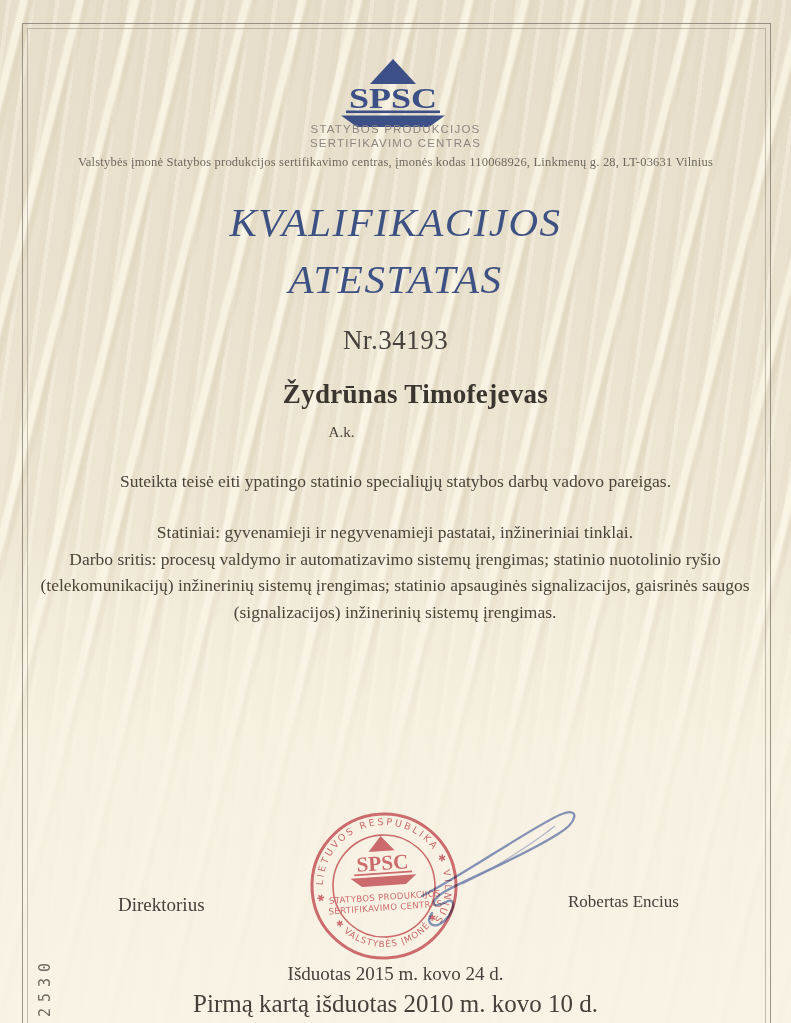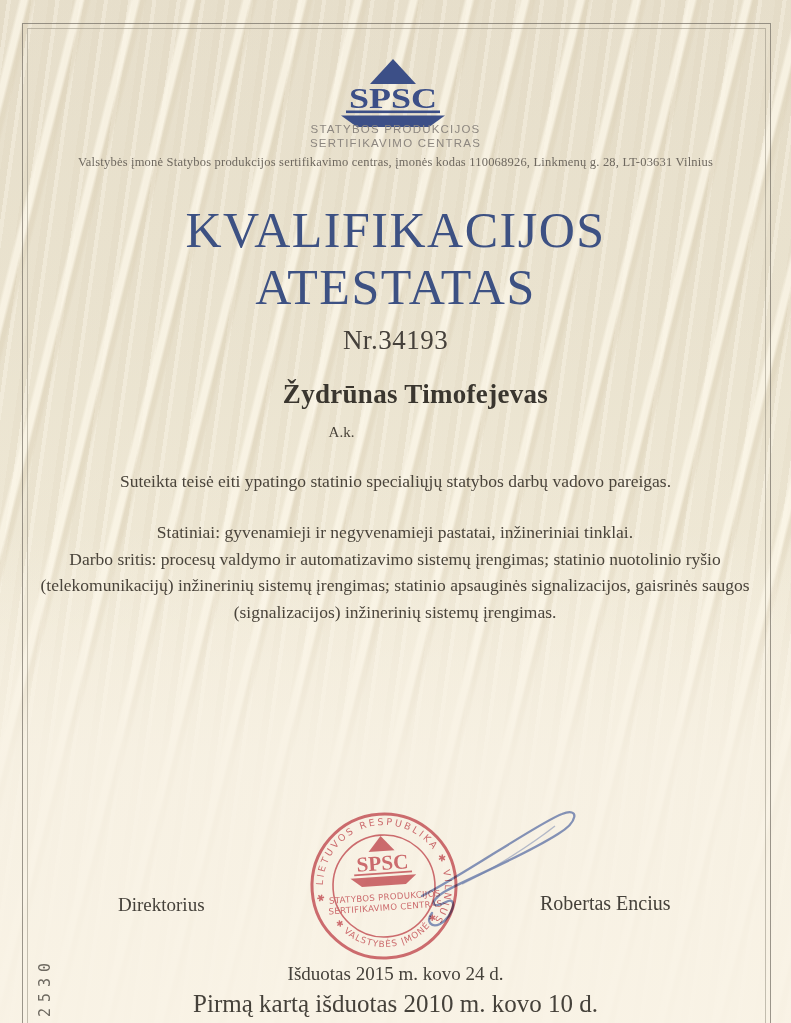--- a/index.html
+++ b/index.html
@@ -23,39 +23,39 @@
   .frame-outer{position:absolute;left:22px;top:23px;right:20px;height:1200px;border:1px solid rgba(118,112,102,.72);}
   .frame-inner{position:absolute;left:27px;top:28px;right:25px;height:1200px;border:1px solid rgba(150,143,129,.55);}
   .abs{position:absolute;}
   .ctr{left:0;right:0;text-align:center;}
 
   .logo-svg{position:absolute;left:337px;top:58px;width:112px;height:69px;}
   .org-line{letter-spacing:1.2px;font-family:"Liberation Sans",sans-serif;color:#8d8780;font-size:11.5px;}
   .org1{top:123px;} .org2{top:137px;}
   .issuer{top:155px;font-size:12.5px;color:#6e685f;letter-spacing:.2px;}
 
-  .title{top:194px;font-size:50px;line-height:57px;color:#3d5183;letter-spacing:1.5px;font-weight:normal;margin:8px;}
+  .title{top:194px;font-size:41px;line-height:57px;color:#3d5183;letter-spacing:1.5px;font-weight:normal;margin:0;font-style:italic;}
   .cert-no{top:325px;font-size:27px;color:#45403a;letter-spacing:.5px;}
   .holder{top:379px;font-size:27px;font-weight:bold;color:#3a362f;letter-spacing:.3px;padding-left:40px;}
   .ak{top:424px;font-size:15px;color:#4a443b;transform:translateX(-54px);}
   .grant{top:471px;font-size:17.5px;color:#4a443b;text-align:center;}
   .details{top:519px;left:38px;right:39px;text-align:center;font-size:17.5px;line-height:26.5px;color:#4a443b;}
 
   .stamp-svg{position:absolute;left:296px;top:798px;width:176px;height:176px;mix-blend-mode:multiply;opacity:.82;}
   .stamp-svg text{font-family:"DejaVu Sans",sans-serif;}
   .stamp-ring{font-size:9.5px;letter-spacing:2.4px;}
   .stamp-ring-b{font-size:8.8px;letter-spacing:1px;}
   .stamp-center-line{font-size:8.6px;letter-spacing:.3px;}
   .stamp-acro{font-family:"Liberation Serif",serif !important;font-weight:bold;font-size:21px;}
   .logo-acro{font-family:"Liberation Serif",serif;font-weight:bold;font-size:30px;}
 
   .sig-svg{position:absolute;left:392px;top:792px;width:210px;height:150px;mix-blend-mode:multiply;}
 
   .dir-label{left:118px;top:894px;font-size:19px;color:#45413a;}
-  .dir-name{left:540px;top:892px;font-size:20px;color:#45413a;}
+  .dir-name{left:568px;top:892px;font-size:17px;color:#45413a;}
   .date1{top:963px;font-size:19px;color:#45413a;}
   .date2{top:990px;font-size:25px;color:#45413a;}
 
   .serial{left:36px;top:1032px;transform-origin:0 0;transform:rotate(-90deg);
     font-family:"DejaVu Sans Mono",monospace;font-size:15px;letter-spacing:6px;color:#57534b;opacity:.85;}
 </style>
 </head>
 <body>
 
 <div class="page">

